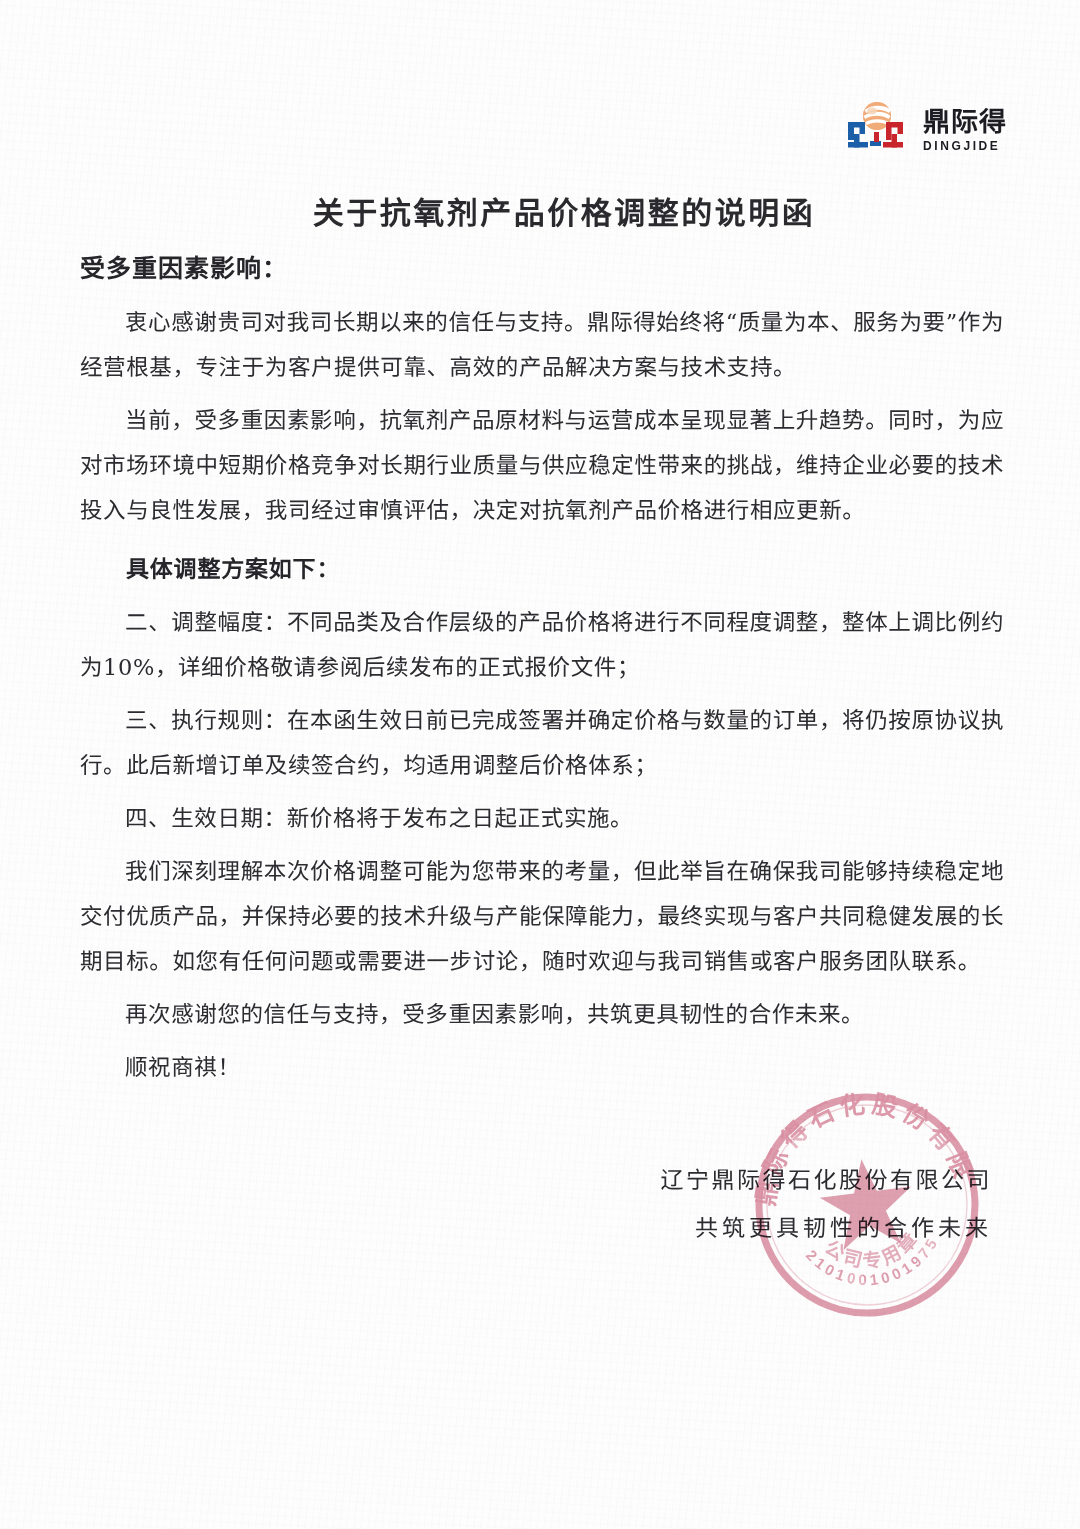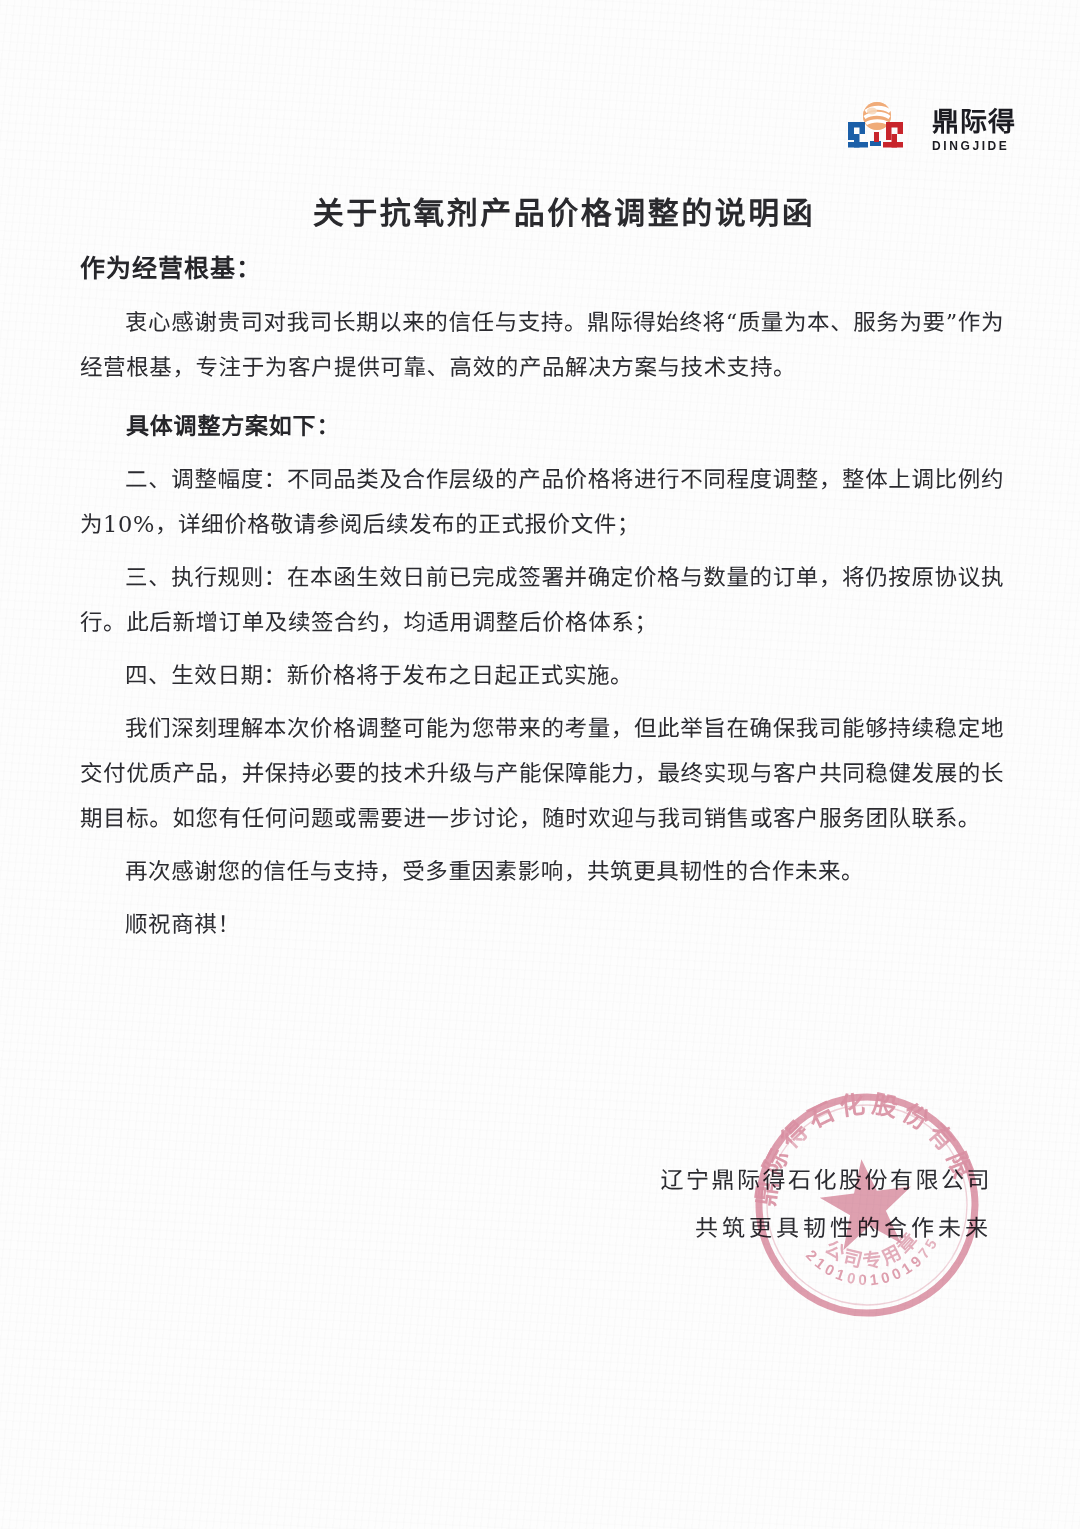--- a/index.html
+++ b/index.html
@@ -34,21 +34,21 @@
 
   
   .logo-block {
     position: absolute;
     top: 96px;
     left: 846px;
     width: 190px;
     height: 66px;
     display: flex;
     align-items: center;
-    gap: 24px;
+    gap: 15px;
   }
   .logo-mark {
     position: relative;
     width: 62px;
     height: 58px;
     flex: 0 0 auto;
   }
   .logo-mark svg { display: block; }
   .logo-text {
     display: flex;
@@ -201,23 +201,24 @@
       <div class="logo-text">
         <div class="logo-cn">鼎际得</div>
         <div class="logo-en">DINGJIDE</div>
       </div>
     </div>
 
     <div class="doc-title">关于抗氧剂产品价格调整的说明函</div>
 
     <div class="body-wrap">
 
-      <div class="salutation">作为经营根基：</div>
+      <div class="salutation">受多重因素影响：</div>
 
       <p class="para">衷心感谢贵司对我司长期以来的信任与支持。鼎际得始终将“质量为本、服务为要”作为经营根基，专注于为客户提供可靠、高效的产品解决方案与技术支持。</p>
+      <p class="para">当前，受多重因素影响，抗氧剂产品原材料与运营成本呈现显著上升趋势。同时，为应对市场环境中短期价格竞争对长期行业质量与供应稳定性带来的挑战，维持企业必要的技术投入与良性发展，我司经过审慎评估，决定对抗氧剂产品价格进行相应更新。</p>
 
       <div class="subhead">具体调整方案如下：</div>
 
       <p class="para">二、调整幅度：不同品类及合作层级的产品价格将进行不同程度调整，整体上调比例约为10%，详细价格敬请参阅后续发布的正式报价文件；</p>
       <p class="para">三、执行规则：在本函生效日前已完成签署并确定价格与数量的订单，将仍按原协议执行。此后新增订单及续签合约，均适用调整后价格体系；</p>
       <p class="para">四、生效日期：新价格将于发布之日起正式实施。</p>
 
       <p class="para">我们深刻理解本次价格调整可能为您带来的考量，但此举旨在确保我司能够持续稳定地交付优质产品，并保持必要的技术升级与产能保障能力，最终实现与客户共同稳健发展的长期目标。如您有任何问题或需要进一步讨论，随时欢迎与我司销售或客户服务团队联系。</p>
       <p class="para">再次感谢您的信任与支持，受多重因素影响，共筑更具韧性的合作未来。</p>
       <p class="para">顺祝商祺！</p>

